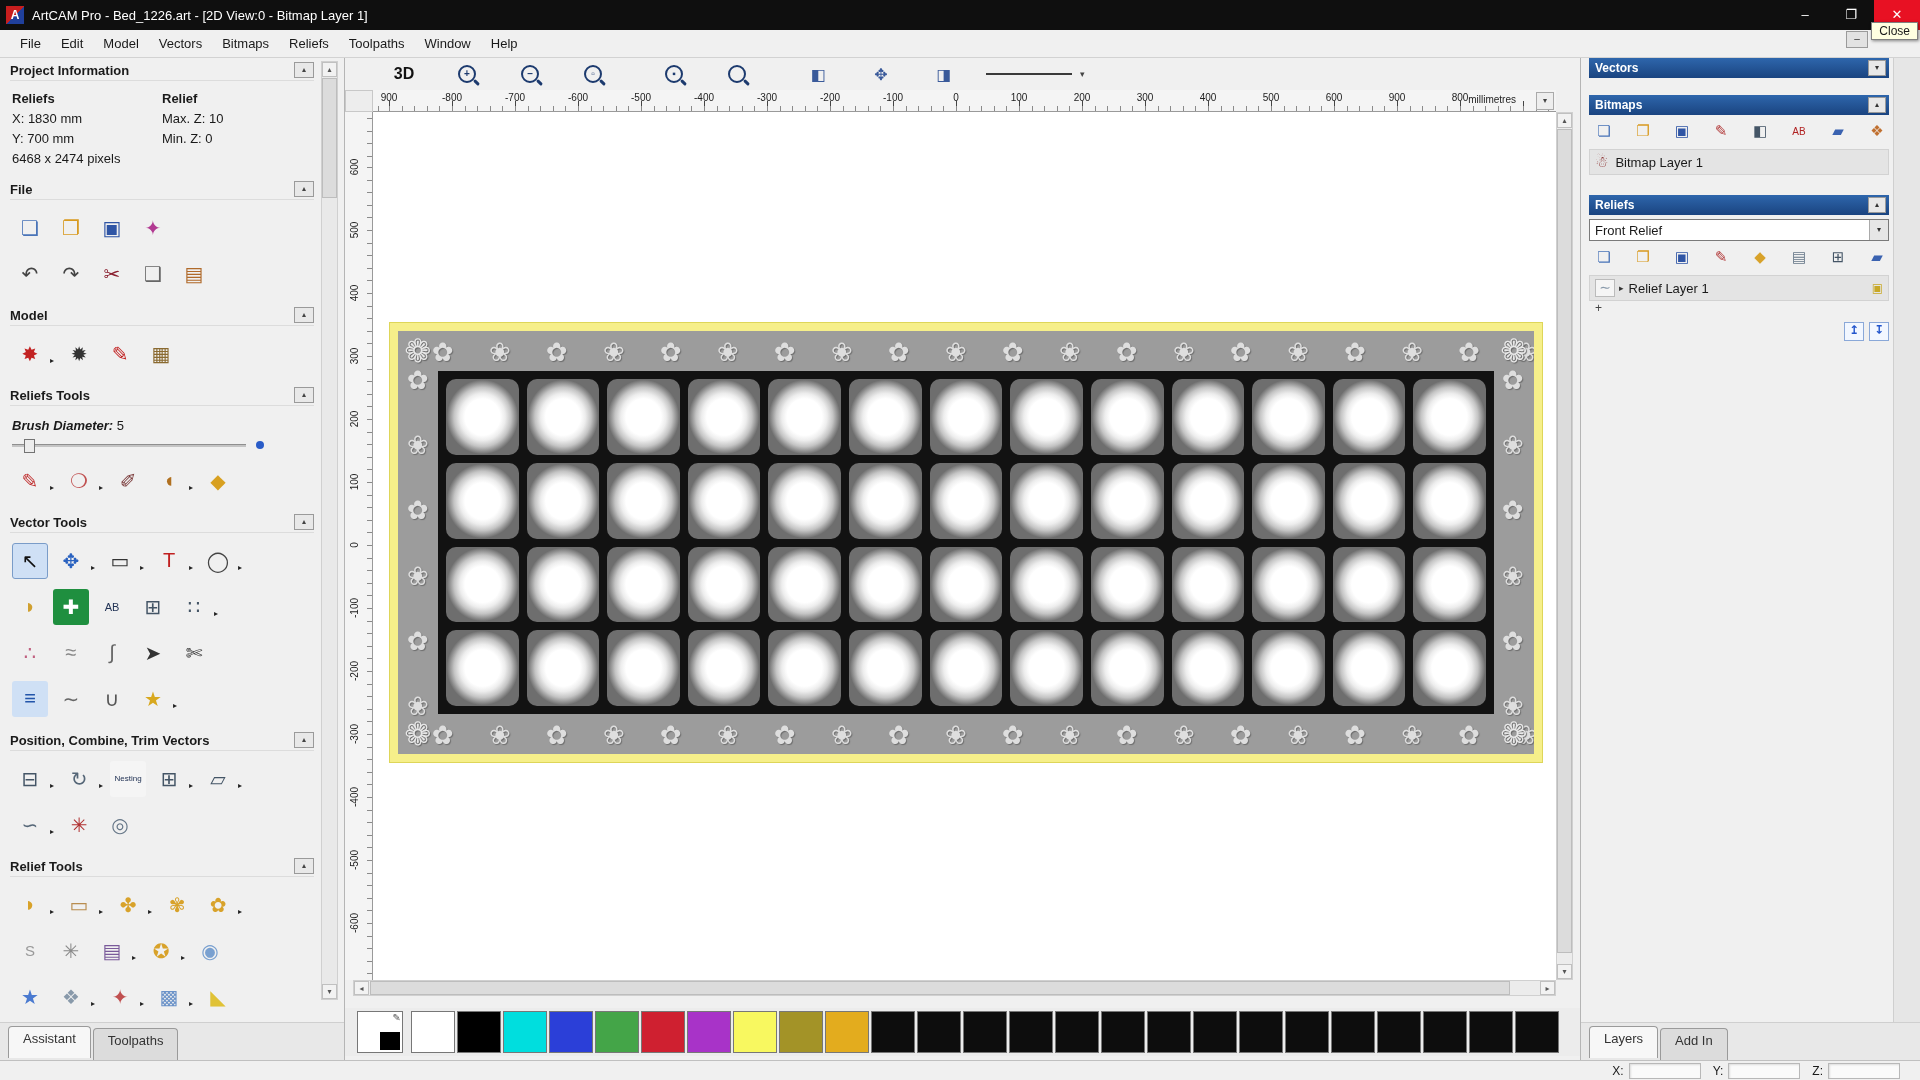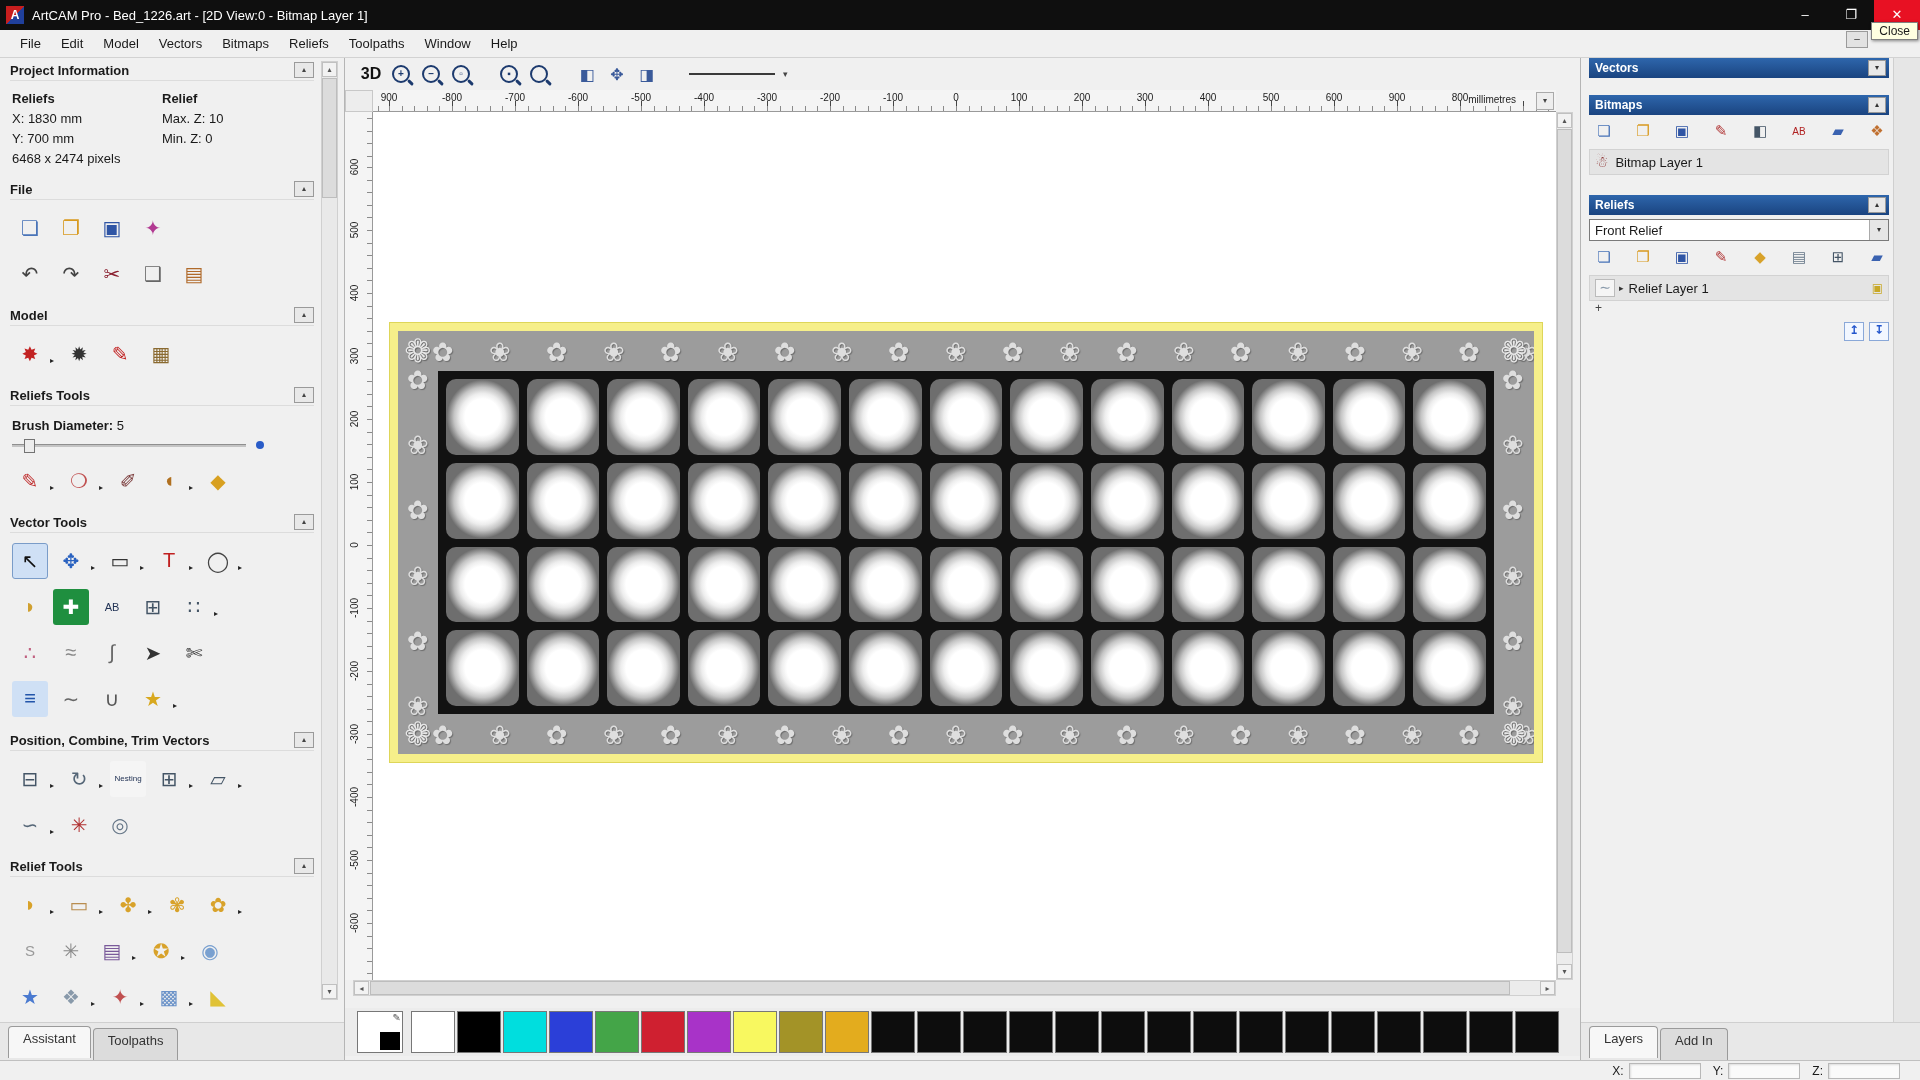--- a/index.html
+++ b/index.html
@@ -27,36 +27,36 @@
   .sec-hdr.first{margin-top:4px;}
   .sec-btn{width:18px;height:14px;border:1px solid #9a9a9a;background:#e8e8e8;font-size:8px;line-height:13px;text-align:center;color:#444;font-weight:normal;flex:0 0 auto;}
   .pi{display:grid;grid-template-columns:150px 1fr;font-size:13px;margin:10px 0 0 2px;row-gap:5px;}
   .pi b{font-size:13px;}
   .icon-row{display:flex;align-items:center;margin:9px 0 0 2px;height:37px;}
   .icon-wrap{display:flex;align-items:center;margin-right:5px;}
   .icon{width:34px;height:34px;display:flex;align-items:center;justify-content:center;font-size:20px;border-radius:3px;border:1px solid transparent;}
   .icon.pressed{background:#cfe0f5;border:1px solid #7a9cc8;}
   .fly{font-size:8px;color:#222;margin:14px 2px 0 2px;}
   .brush-label{font-size:13px;margin:12px 0 2px 2px;}
-  .brush-label b{text-align:right;}
+  .brush-label b{font-style:italic;text-align:right;}
   .slider{position:relative;width:260px;height:16px;margin:4px 0 2px 2px;}
   .slider-track{position:absolute;left:0;right:26px;top:7px;height:2px;background:#c4c4c4;border-top:1px solid #8f8f8f;}
   .slider-thumb{position:absolute;left:12px;top:2px;width:9px;height:12px;background:#ececec;border:1px solid #737373;}
   .slider-dot{position:absolute;right:8px;top:4px;width:8px;height:8px;border-radius:50%;background:#2a5cc8;}
   .lp-scroll{position:absolute;right:6px;top:3px;width:17px;bottom:60px;background:#e9e9e9;border:1px solid #d0d0d0;box-sizing:border-box;}
   .sb-btn{position:absolute;left:0;width:15px;height:15px;background:#f2f2f2;border:1px solid #c0c0c0;font-size:8px;line-height:14px;text-align:center;color:#555;box-sizing:border-box;}
   .sb-btn.top{top:0;}  .sb-btn.bot{bottom:0;}
   .sb-thumb{position:absolute;left:0;top:16px;width:15px;height:120px;background:#dcdcdc;border:1px solid #bdbdbd;box-sizing:border-box;}
   .panel-tabs{position:absolute;left:0;bottom:0;width:100%;height:38px;background:#e8e8e8;border-top:1px solid #cfcfcf;display:flex;gap:2px;padding:5px 0 0 8px;box-sizing:border-box;}
   .tab{padding:4px 14px 6px;font-size:13px;background:#dcdcdc;border:1px solid #9a9a9a;border-bottom:none;border-radius:4px 4px 0 0;color:#333;}
   .tab.active{background:#f7f7f7;position:relative;top:-2px;}
 
   
   .toolbar{position:absolute;left:345px;top:58px;right:340px;height:32px;background:#f0f0f0;display:flex;align-items:center;padding-left:12px;box-sizing:border-box;}
-  .tb-btn{min-width:28px;height:26px;display:flex;align-items:center;justify-content:center;margin-right:2px;font-size:16px;}
+  .tb-btn{min-width:28px;height:26px;display:flex;align-items:center;justify-content:center;margin-right:2px;font-size:16px;margin-left:33px;}
   .tb-text{font-weight:bold;font-size:16px;color:#111;}
   .tb-gap{width:18px;height:26px;}
   .mag{position:relative;width:14px;height:14px;border:2px solid #1c3a6e;border-radius:50%;display:block;}
   .mag::after{content:"";position:absolute;width:7px;height:3px;background:#1c3a6e;right:-6px;bottom:-3px;transform:rotate(45deg);border-radius:2px;}
   .mag-sign{position:absolute;left:0;top:0;width:100%;text-align:center;font-size:10px;font-weight:bold;color:#1c3a6e;line-height:13px;}
   .tb-line{width:130px;justify-content:flex-start;margin-left:8px;}
   .line-sample{width:86px;height:2px;background:#3a3a3a;display:inline-block;margin-right:8px;}
   .line-drop{font-size:9px;color:#444;}
 
   

